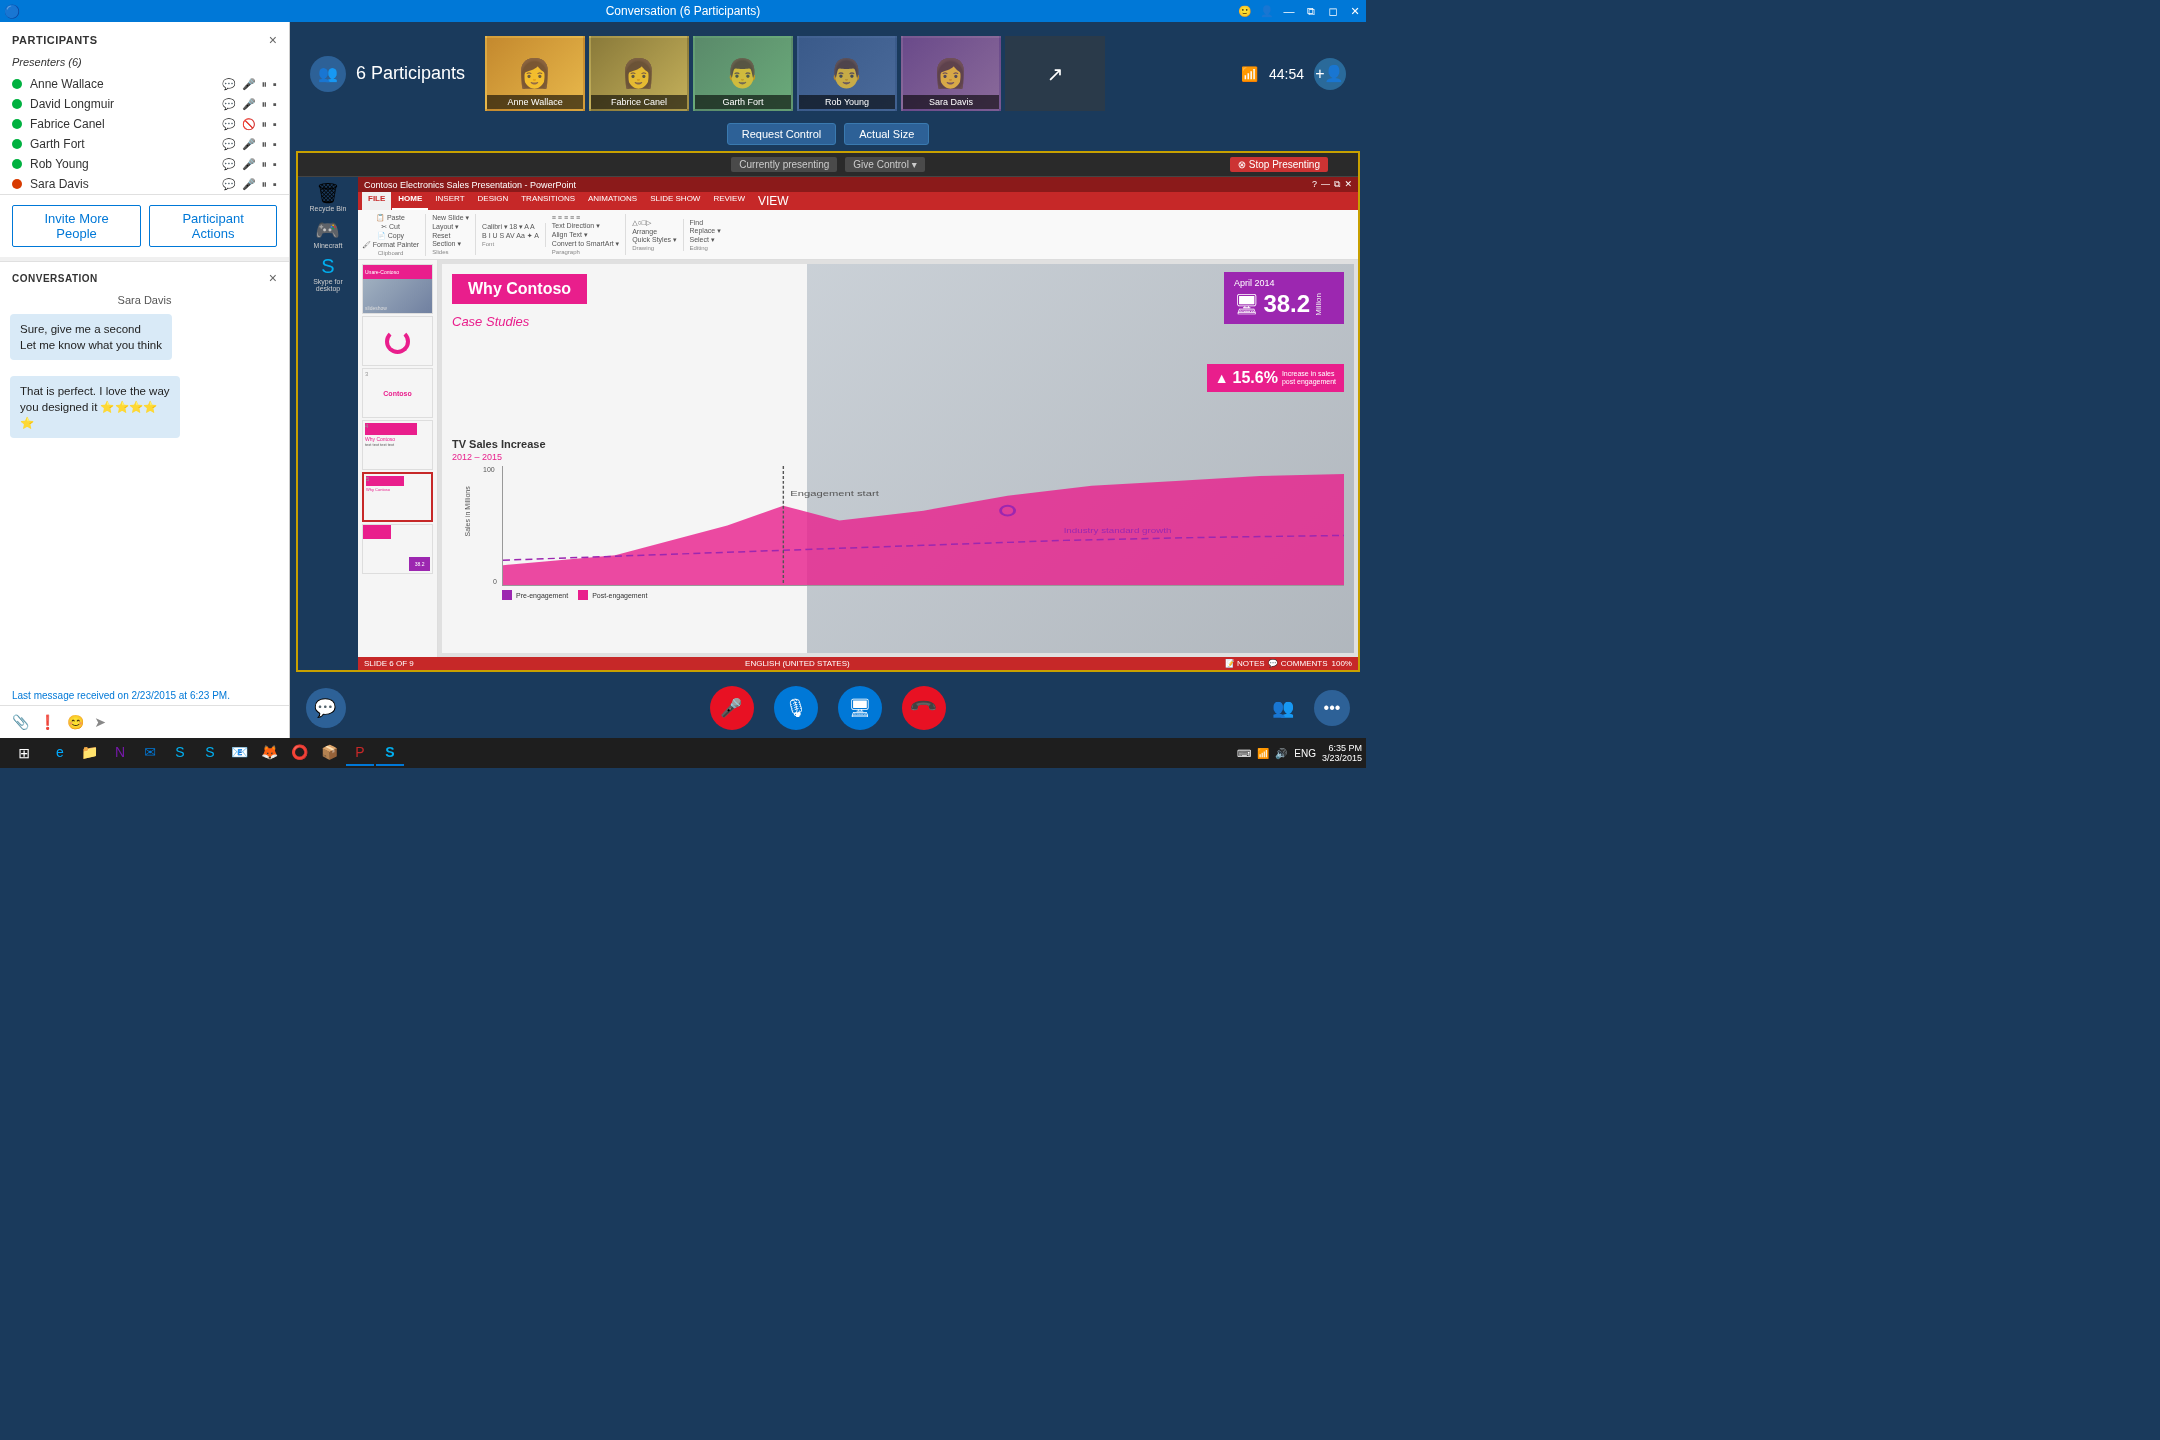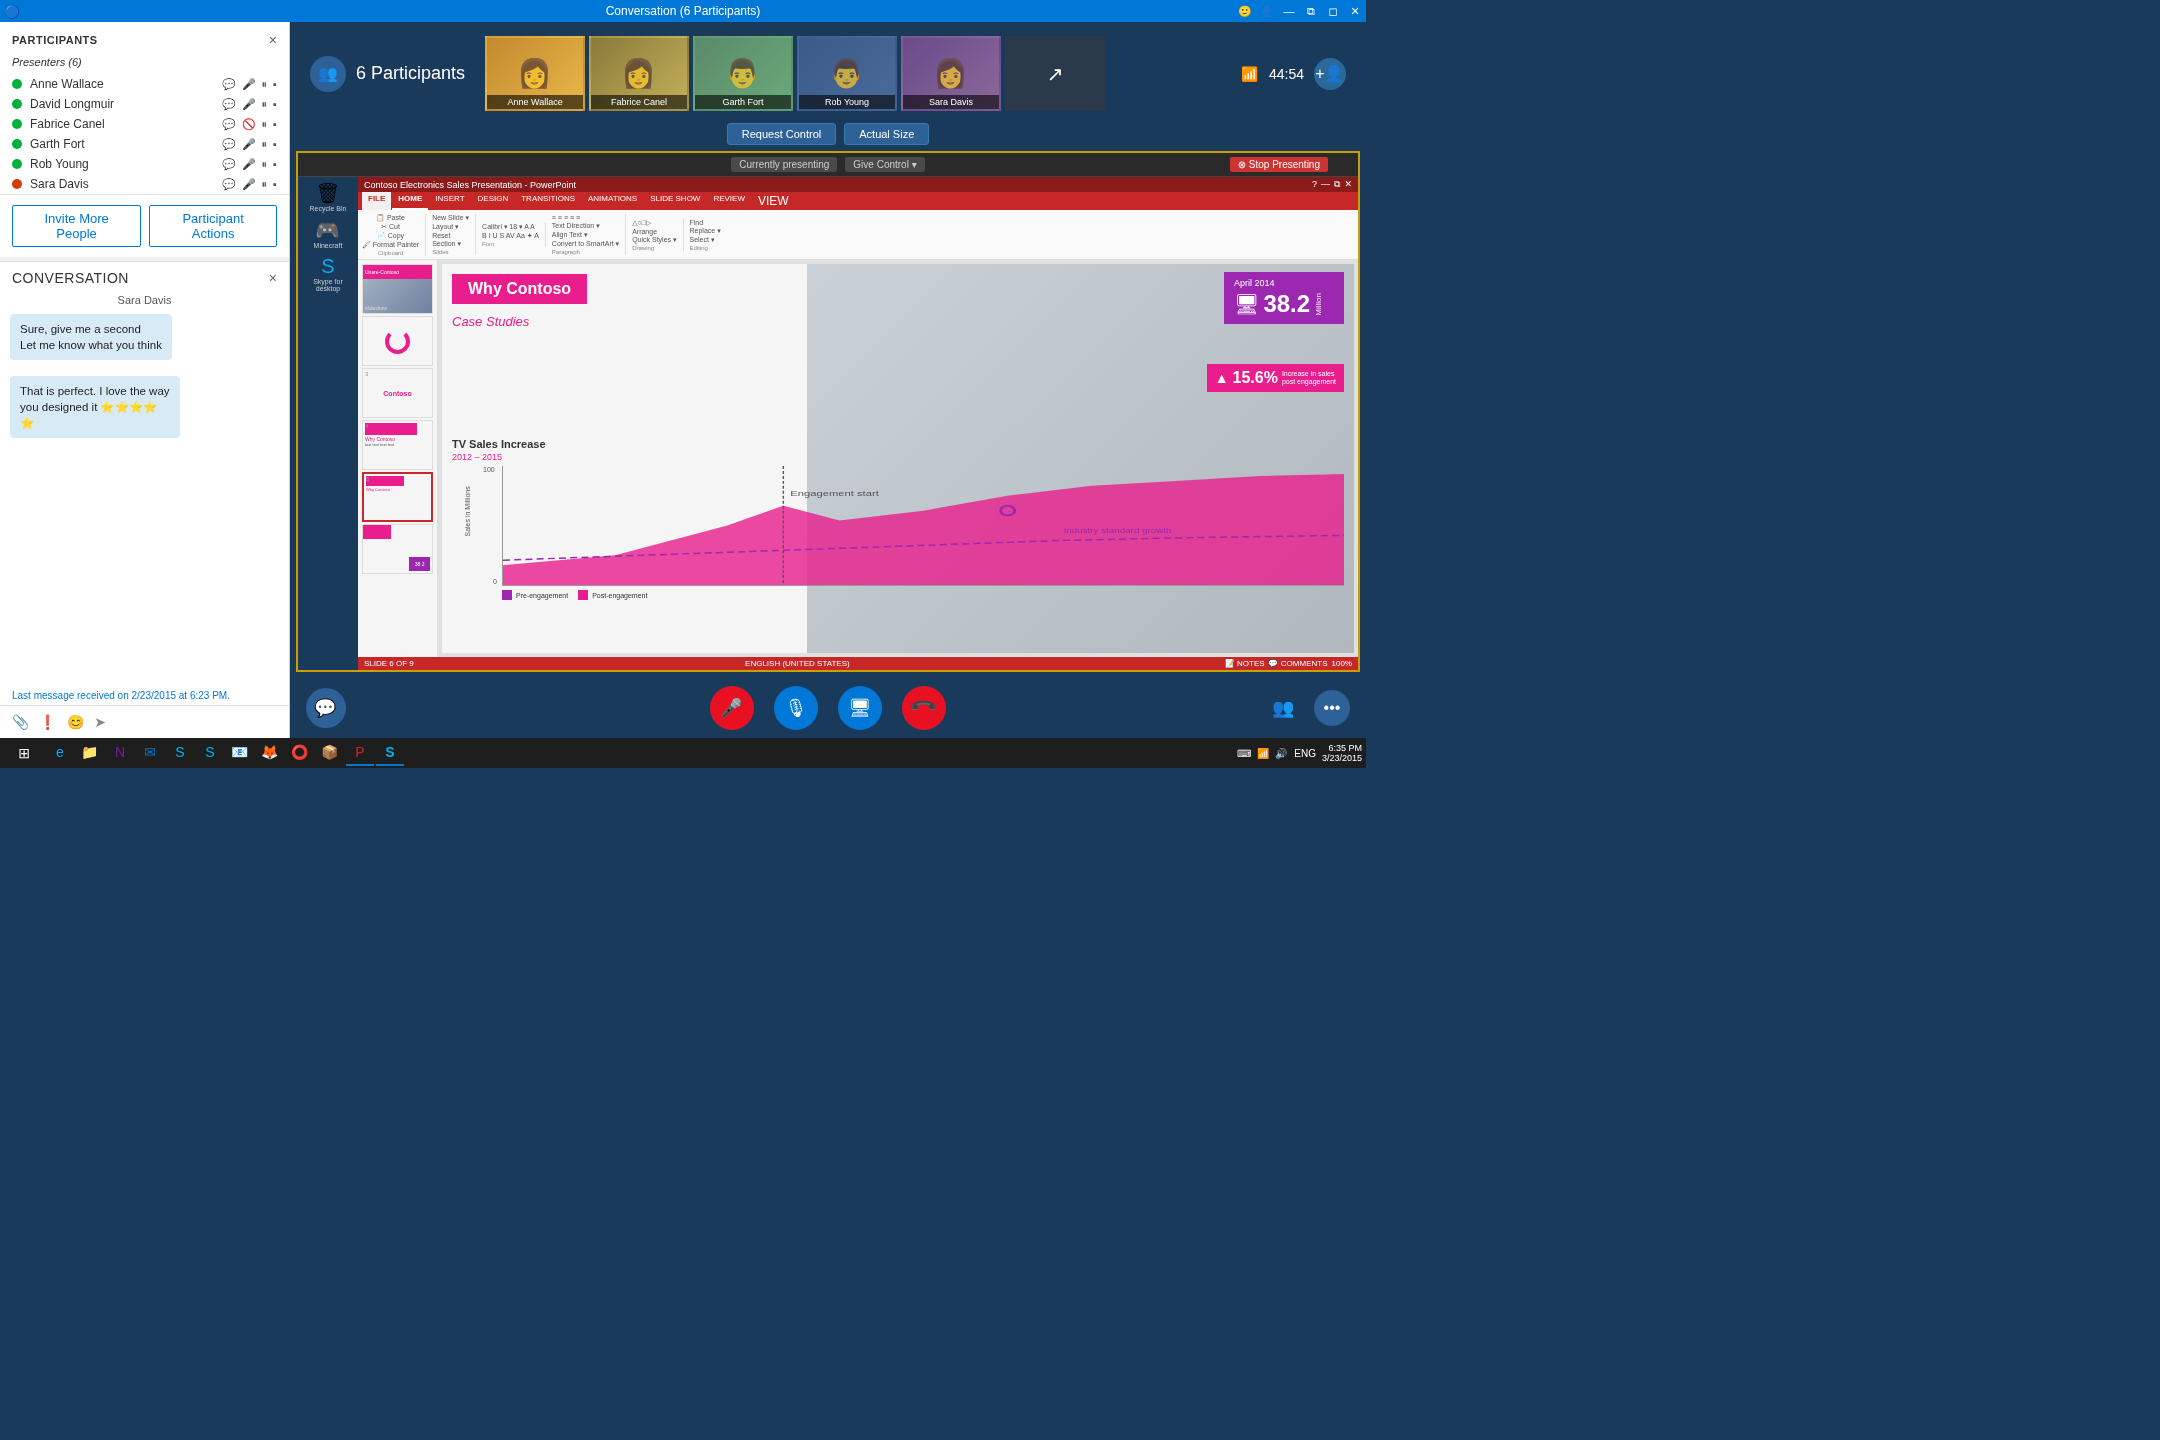--- a/index.html
+++ b/index.html
@@ -165,22 +165,22 @@
       border-top: 1px solid #e0e0e0;
     }
     .conv-header {
       display: flex;
       align-items: center;
       justify-content: space-between;
       padding: 8px 12px 6px;
       background: white;
     }
     .conv-title {
-      font-size: 14px;
-      font-weight: 400;
+      font-size: 10px;
+      font-weight: 700;
       color: #333;
       letter-spacing: 0.5px;
       text-transform: uppercase;
       text-align: right;
     }
     .conv-sender {
       font-size: 11px;
       color: #555;
       text-align: center;
       padding: 2px 0;

